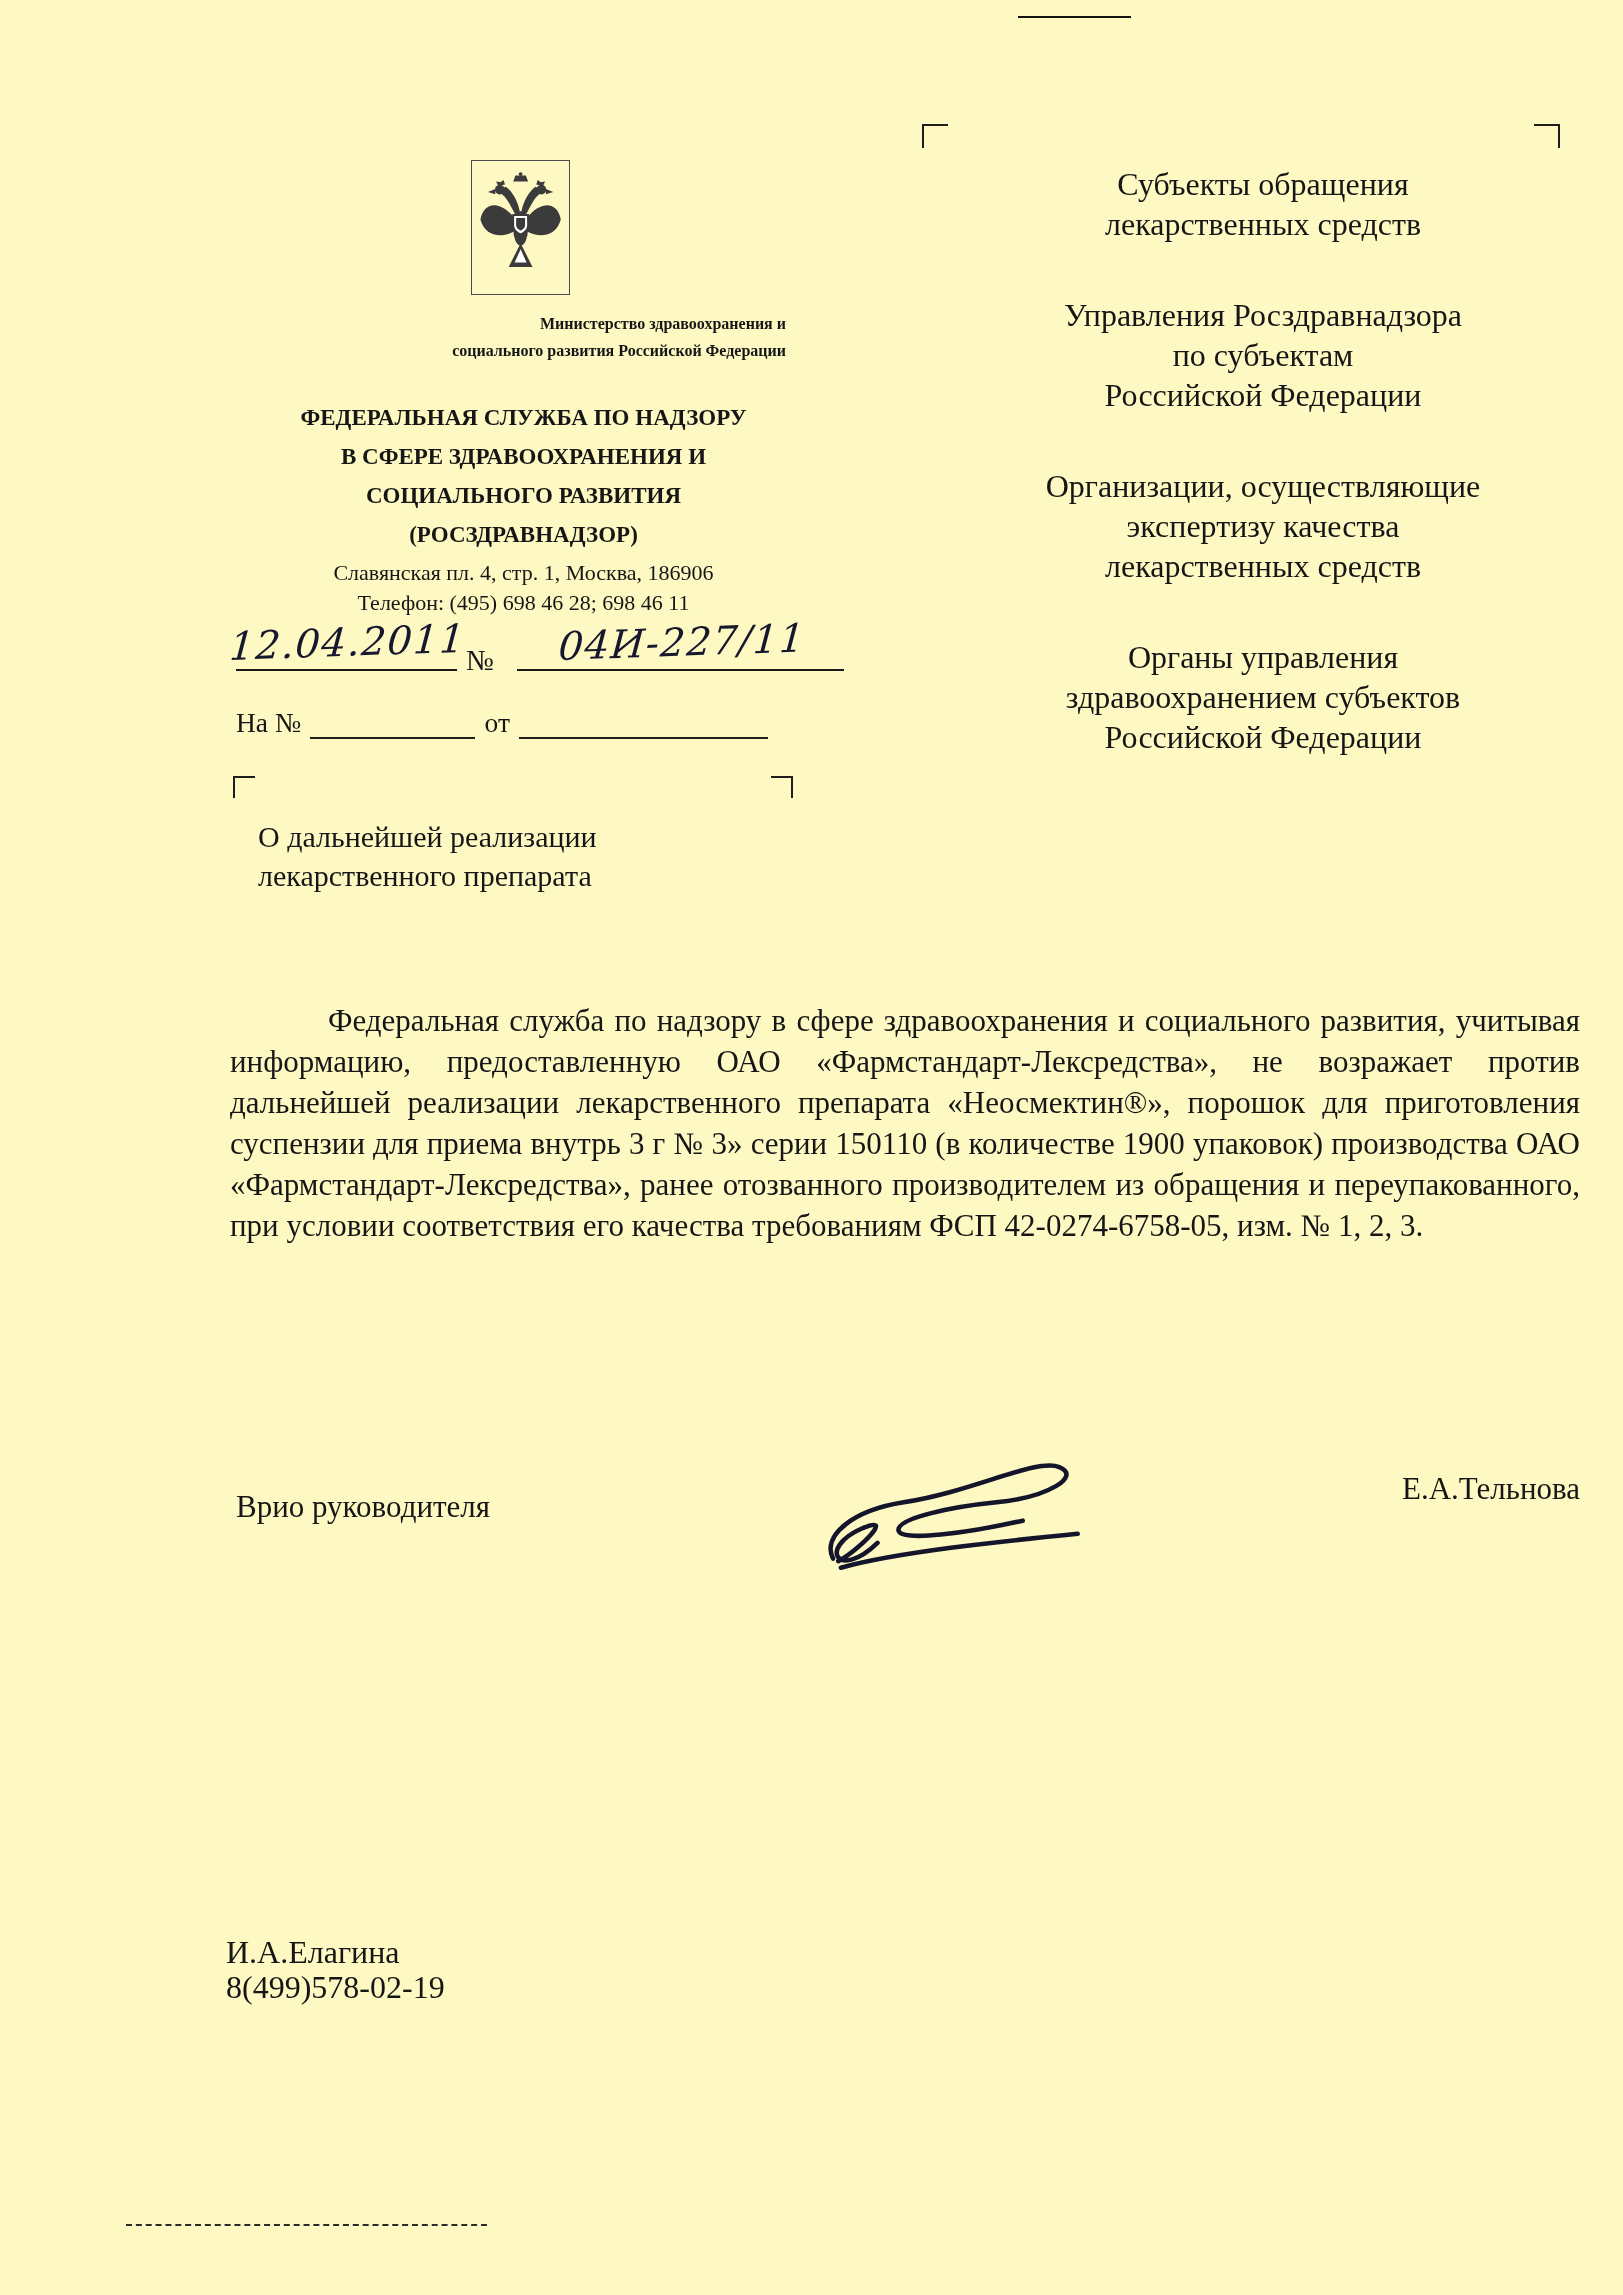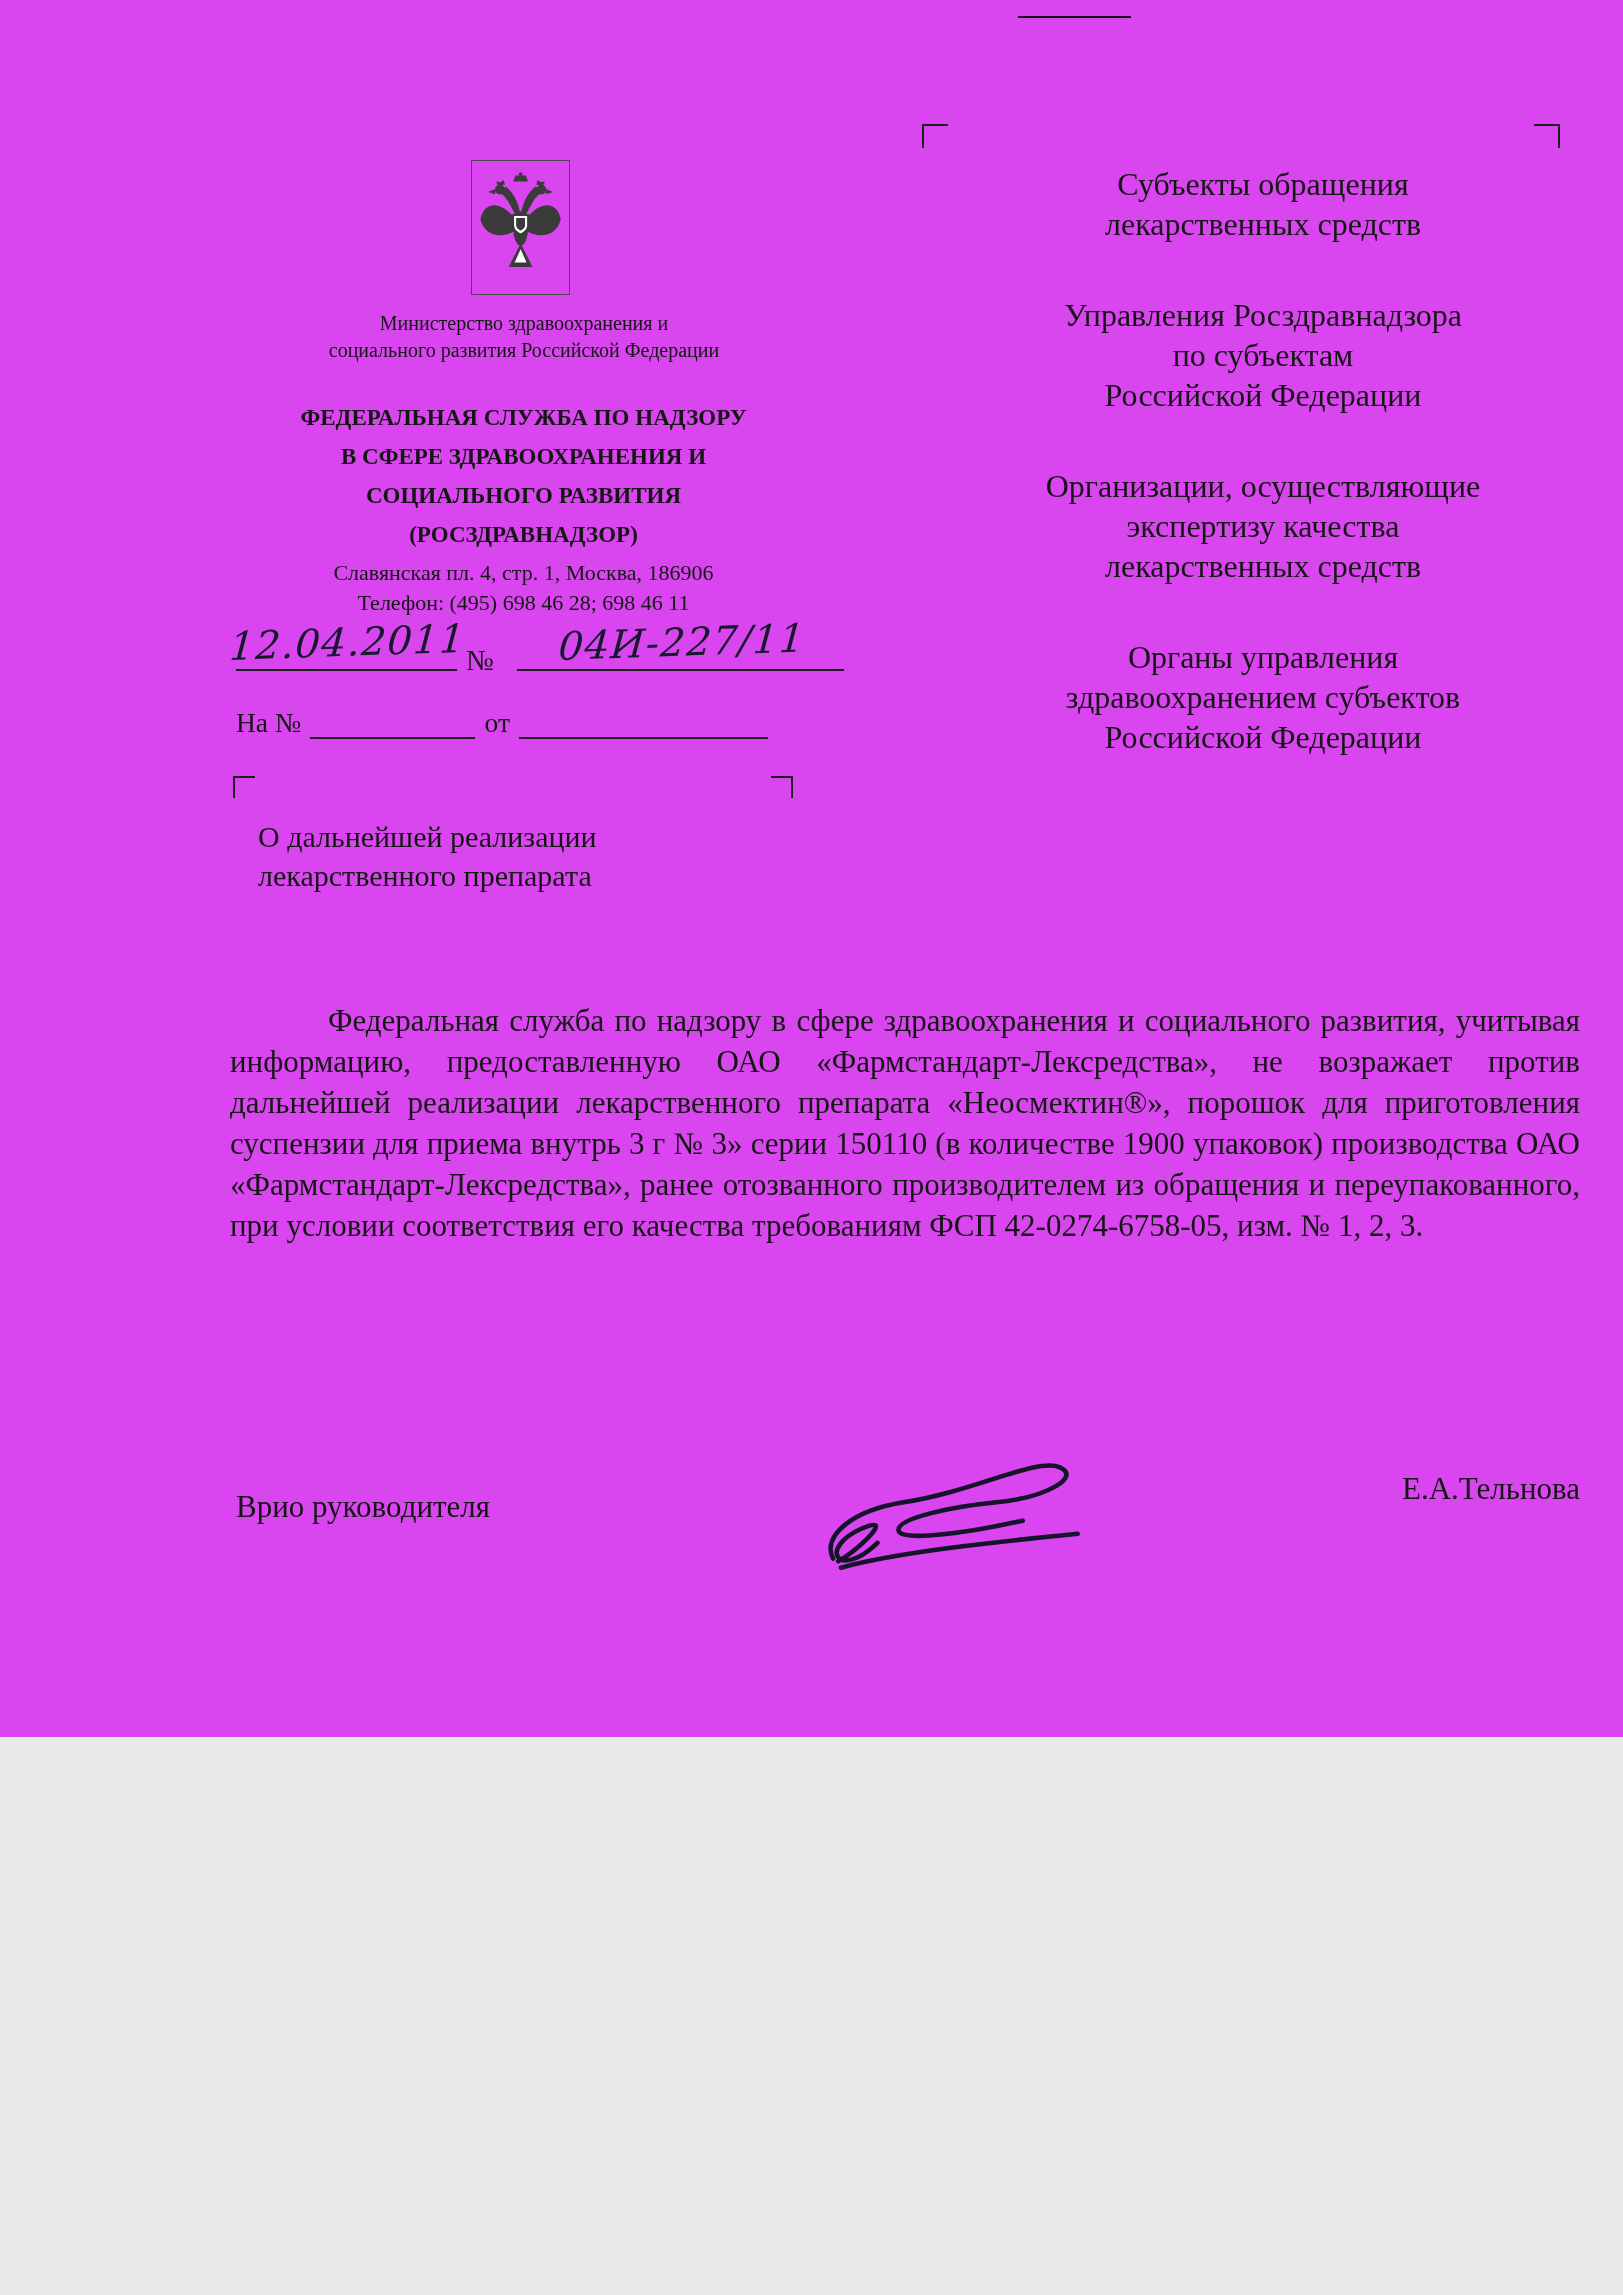--- a/index.html
+++ b/index.html
@@ -3,22 +3,22 @@
 <meta charset="utf-8">
 <style>
   html, body {
     margin: 0;
     padding: 0;
     background: #e8e8e8;
   }
   .page {
     position: relative;
     width: 1623px;
-    height: 1737px;
-    background: #d946ef;
+    height: 2295px;
+    background: #fef9c3;
     font-family: "Liberation Serif", "DejaVu Serif", serif;
     color: #161616;
     overflow: hidden;
   }
   .ml { white-space: pre-line; }
 
   .top-line {
     position: absolute; left: 1018px; top: 15.7px;
     width: 113px; border-top: 2.6px solid #141414;
   }
@@ -39,21 +39,21 @@
 
   .emblem {
     position: absolute; left: 471px; top: 160px;
     width: 99px; height: 135px;
     border: 1.3px solid #4a4a4a; padding: 3.9px; box-sizing: border-box;
   }
   .emblem svg { width: 100%; height: 100%; }
 
   .ministry {
     position: absolute; left: 262px; top: 310px; width: 524px;
-    text-align: center; font-weight: normal; font-size: 20px; line-height: 27px;
+    text-align: right; font-weight: bold; font-size: 16px; line-height: 27px;
   }
   .agency {
     position: absolute; left: 216px; top: 398px; width: 615px;
     text-align: center; font-weight: bold; font-size: 23px; line-height: 39px;
   }
   .contact {
     position: absolute; left: 216px; top: 558px; width: 615px;
     text-align: center; font-size: 22px; line-height: 29.5px;
   }
 

